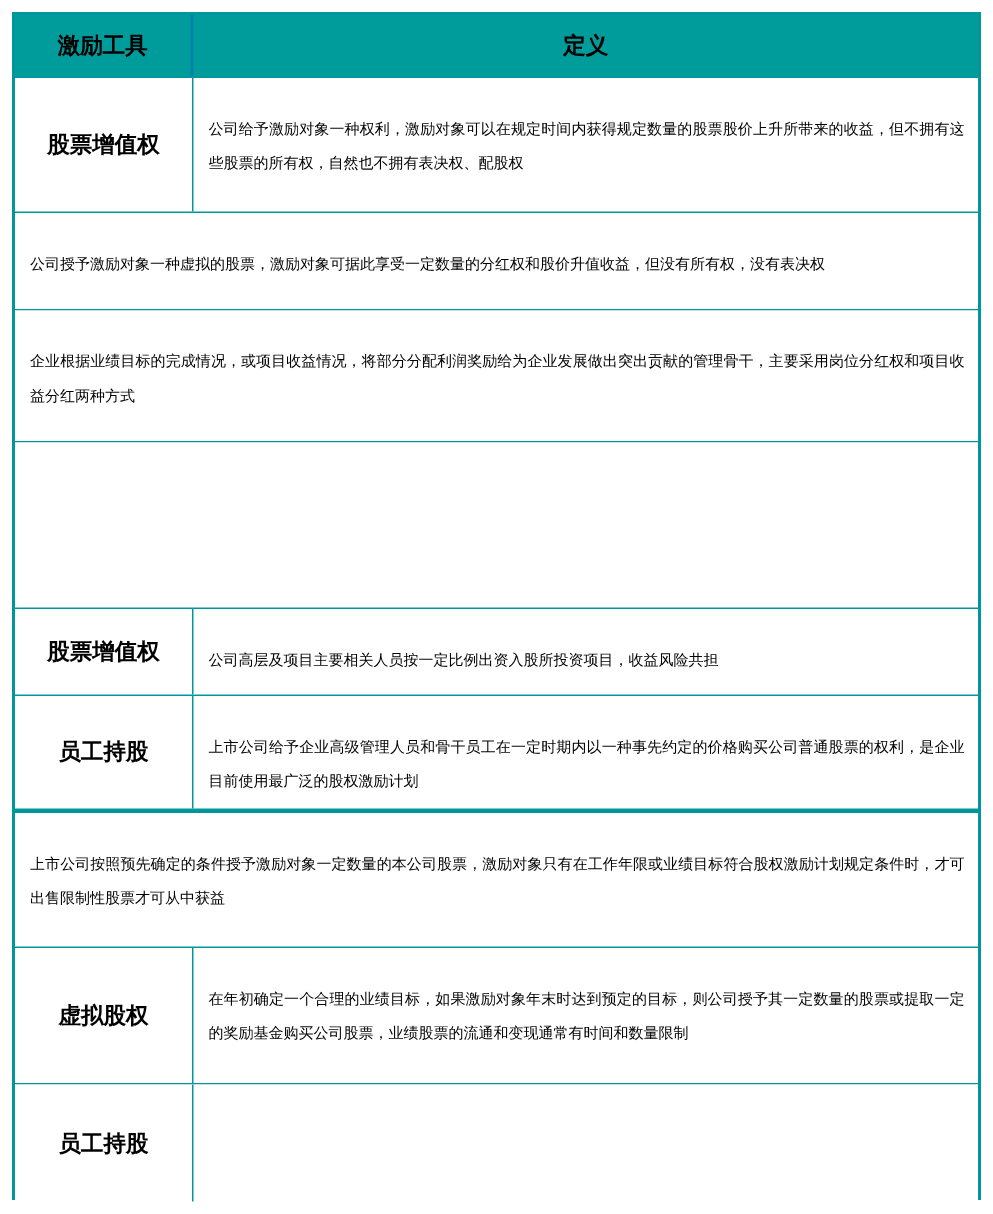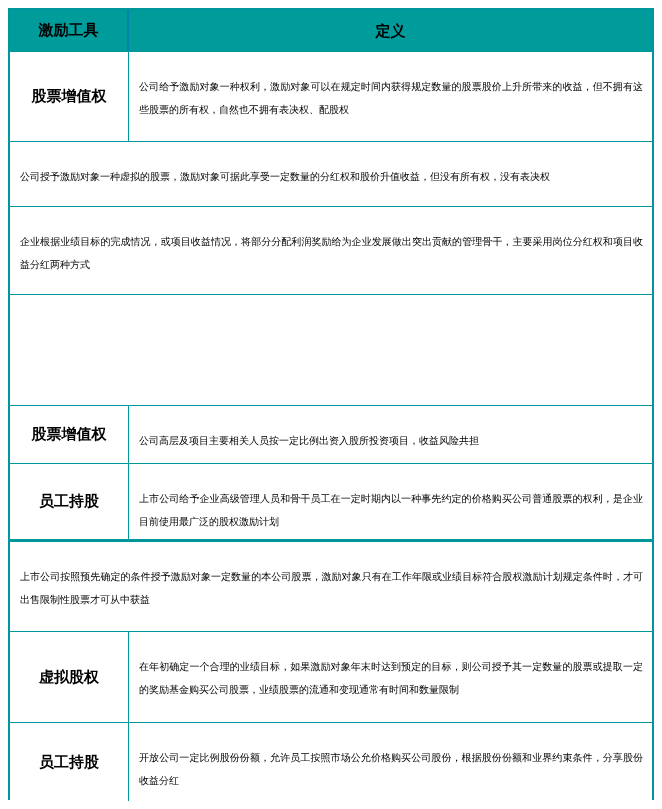--- a/index.html
+++ b/index.html
@@ -127,17 +127,16 @@
       <div class="def-cell">上市公司按照预先确定的条件授予激励对象一定数量的本公司股票，激励对象只有在工作年限或业绩目标符合股权激励计划规定条件时，才可出售限制性股票才可从中获益</div>
     </div>
 
     <div class="row r7">
       <div class="term-cell">虚拟股权</div>
       <div class="def-cell">在年初确定一个合理的业绩目标，如果激励对象年末时达到预定的目标，则公司授予其一定数量的股票或提取一定的奖励基金购买公司股票，业绩股票的流通和变现通常有时间和数量限制</div>
     </div>
 
     <div class="row r8">
       <div class="term-cell">员工持股</div>
-      <div class="def-cell">开放公司一定比例股份份额，允许员工按照市场公允价格购买公司股份，根据股份份额和业界约束条件，分享股份收益分红</div>
     </div>
 
   </div>
 </div>
 
 </body></html>

